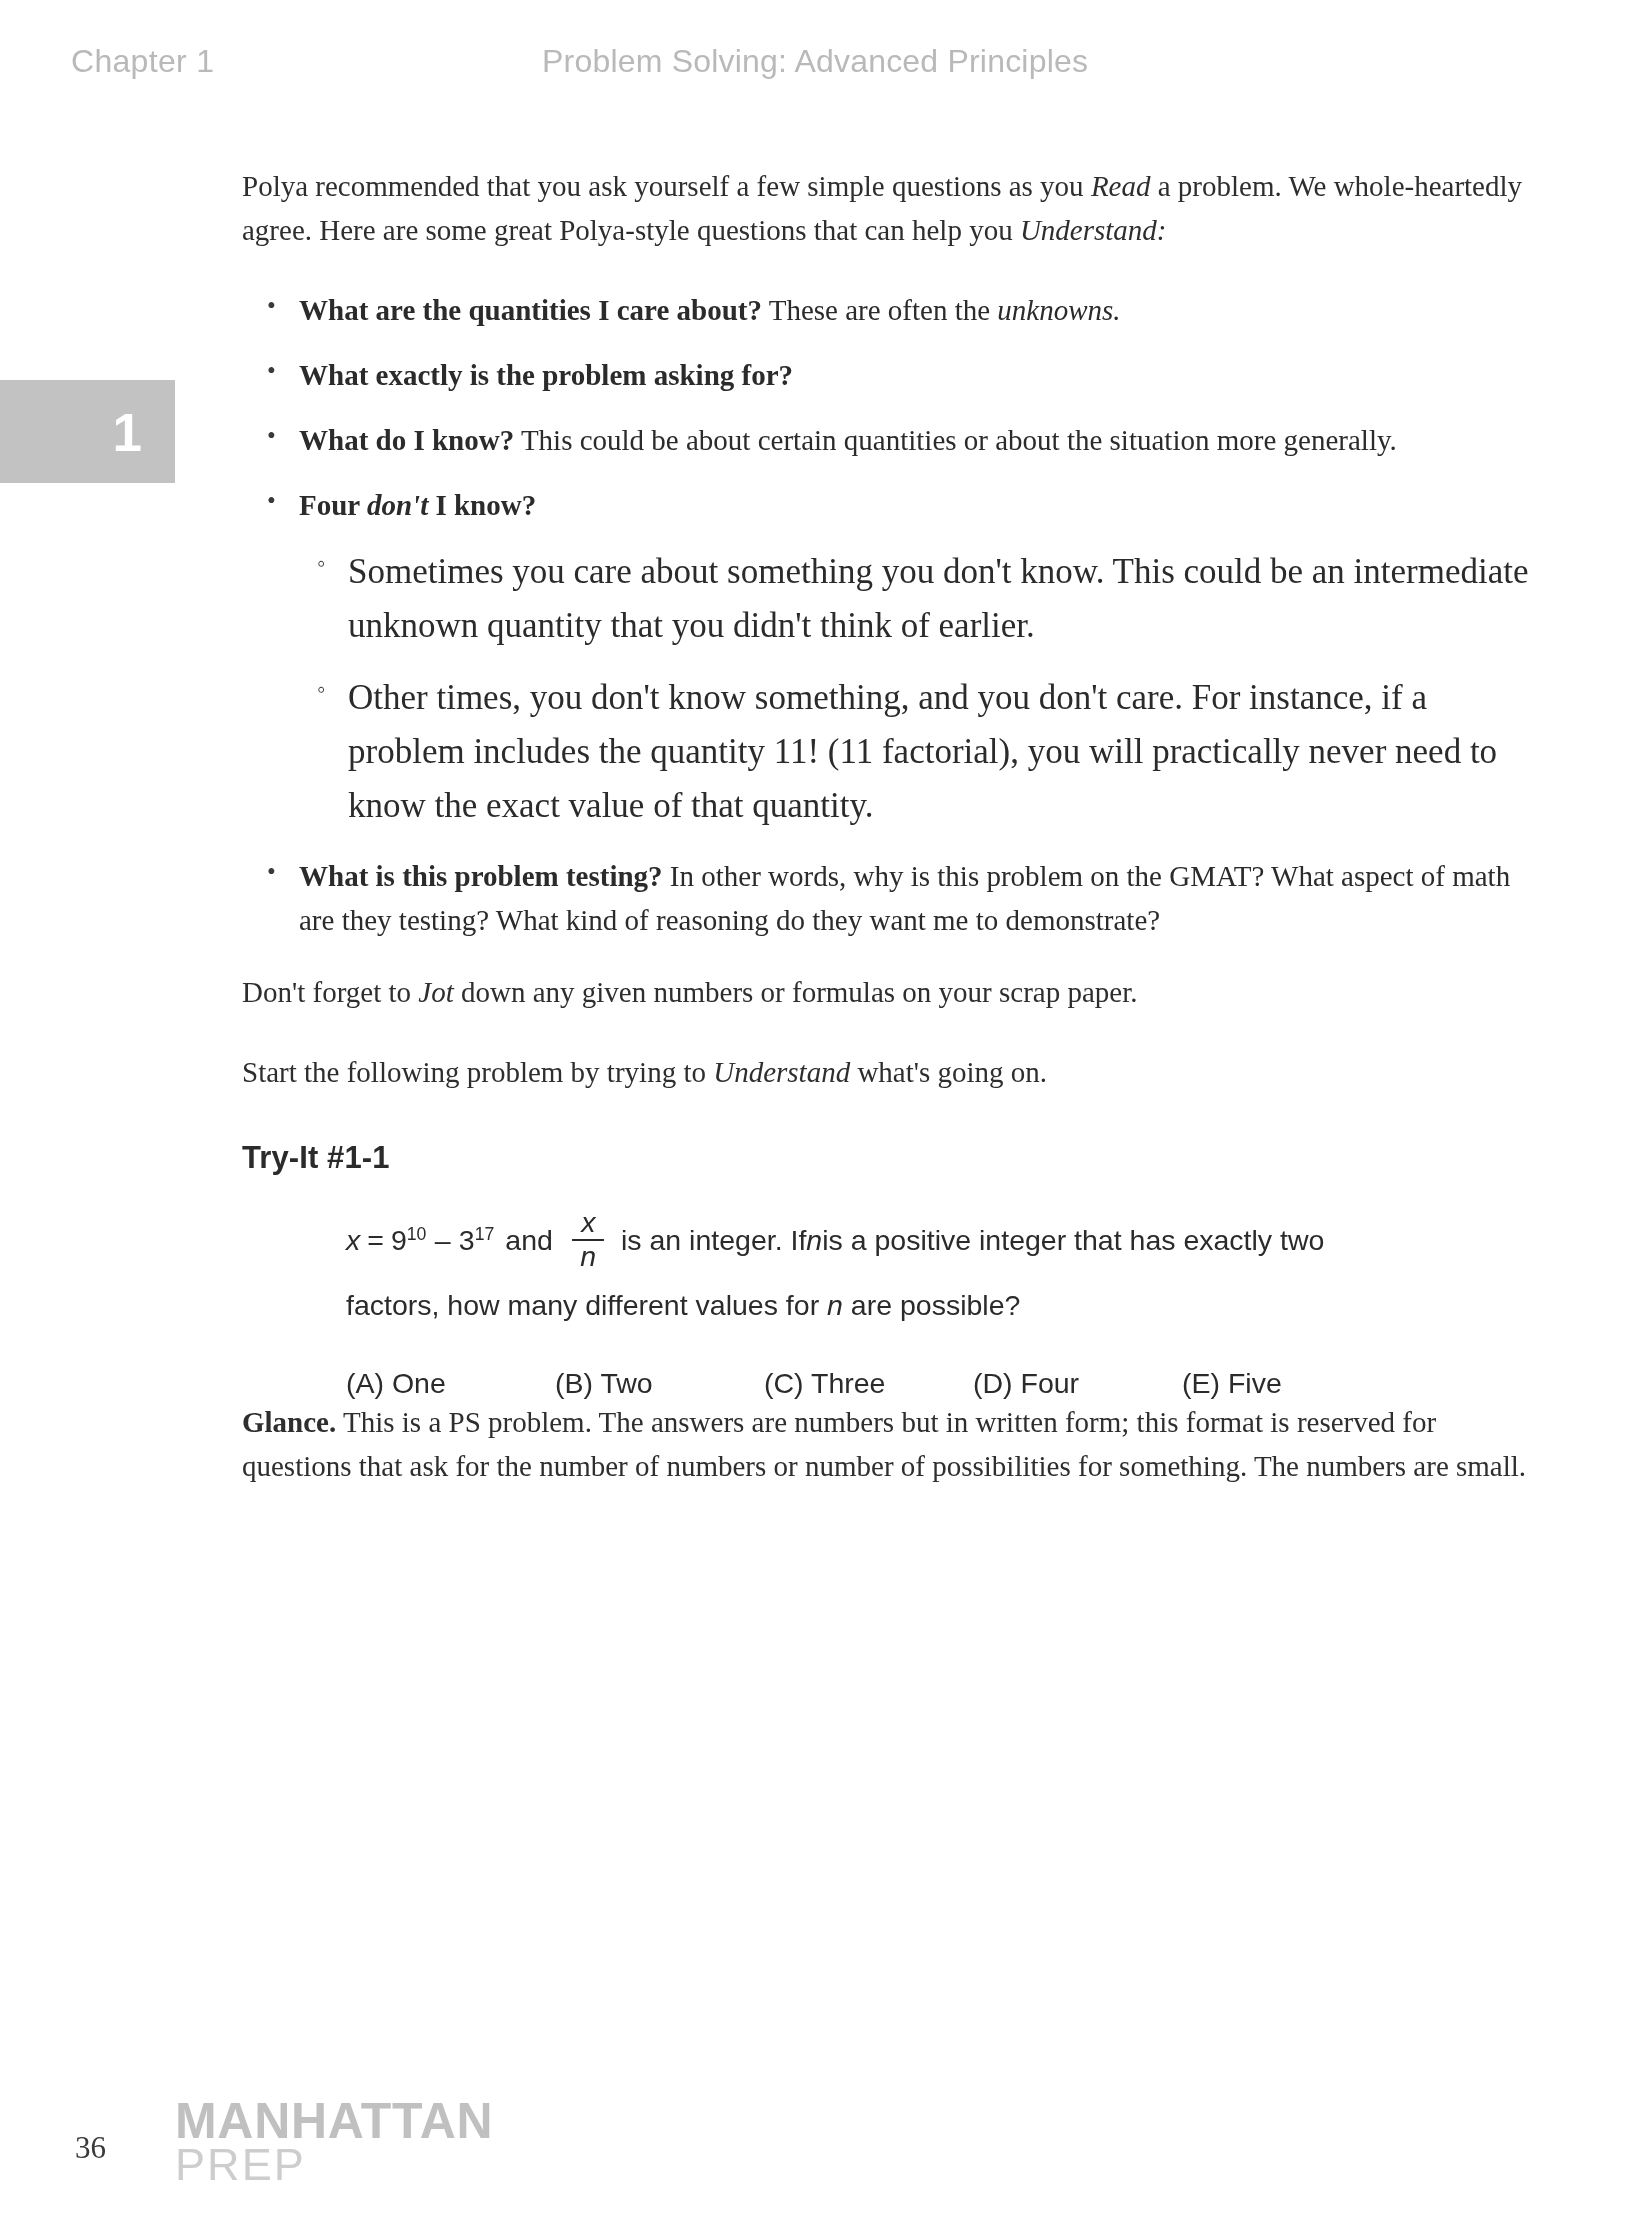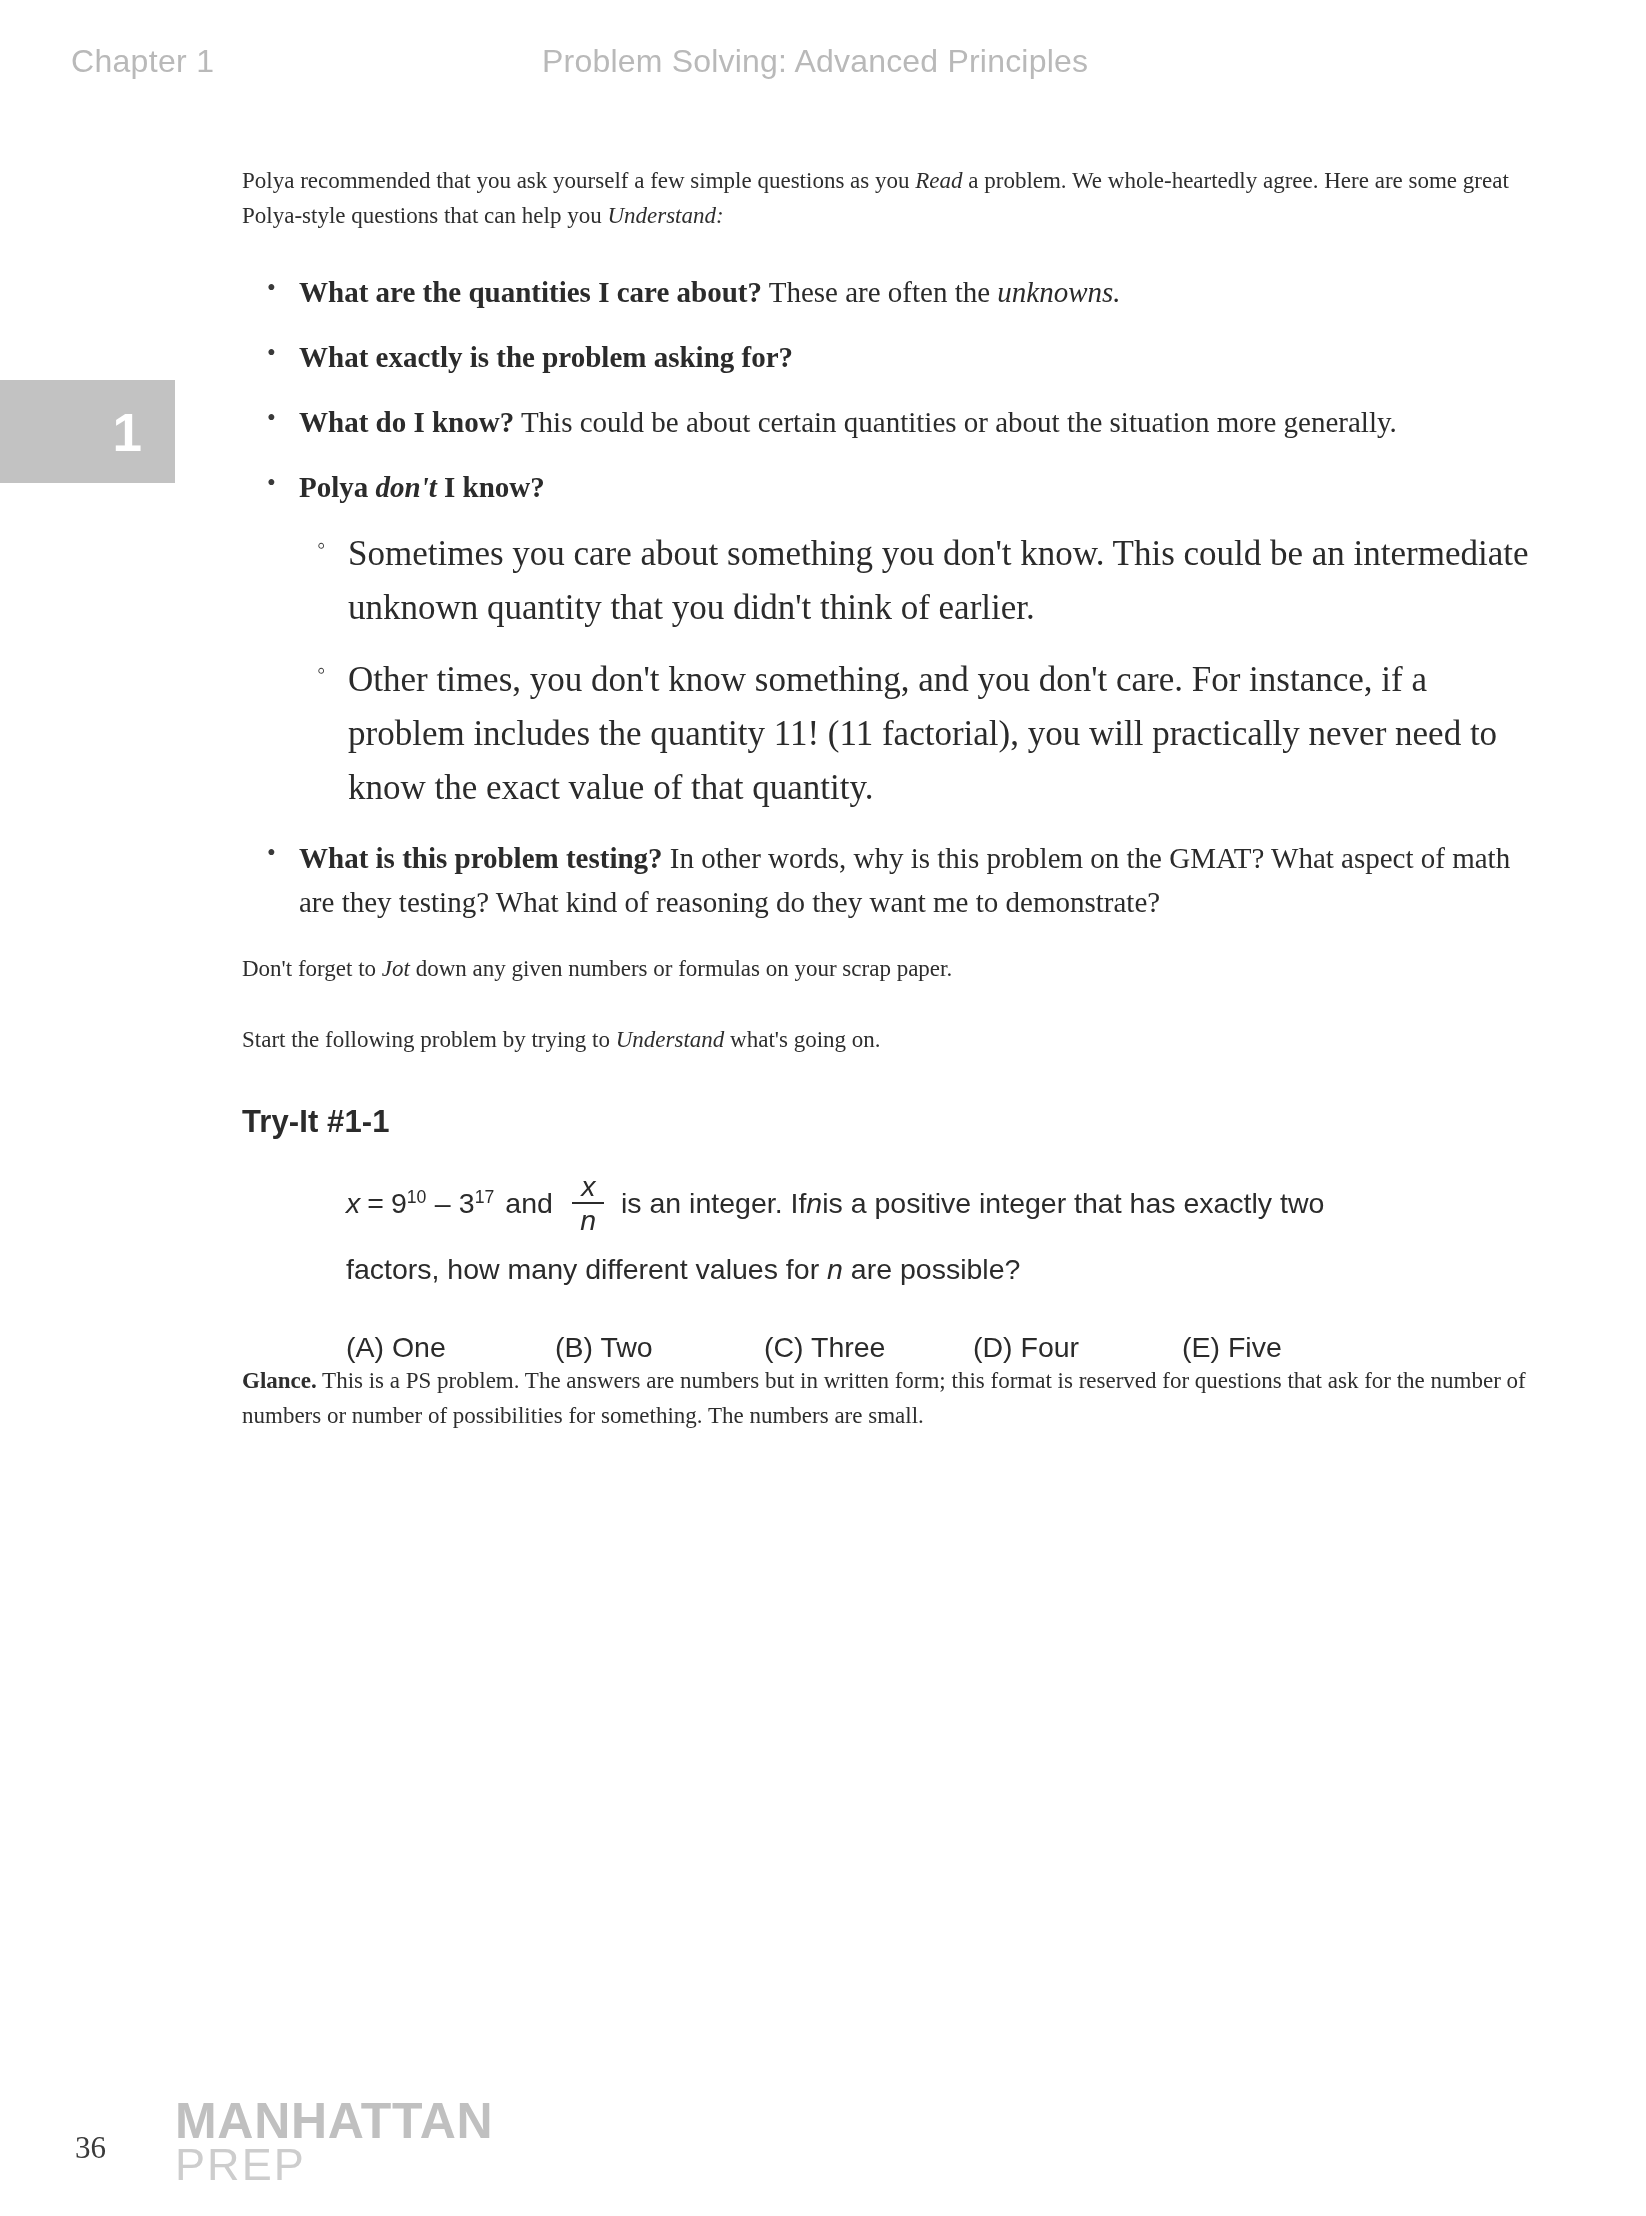--- a/index.html
+++ b/index.html
@@ -70,21 +70,21 @@
 
   
   .content {
     position: absolute;
     left: 242px;
     top: 164px;
     width: 1287px;
   }
   p.body-text {
     margin: 0 0 36px 0;
-    font-size: 23px;
+    font-size: 29px;
     line-height: 1.52;
     text-align: left;
     color: #2e2e2e;
   }
   .it { font-style: italic; }
   .bd { font-weight: 700; }
 
   
   .bullets {
     margin: 25px 0 28px 0;
@@ -246,21 +246,21 @@
   <p class="body-text"><span>Polya recommended that you ask yourself a few simple questions as you </span><span class="it">Read</span><span> a problem. We whole-heartedly agree. Here are some great Polya-style questions that can help you </span><span class="it">Understand:</span></p>
 
   <ul class="bullets">
 
     <li><span class="bd">What are the quantities I care about?</span><span> These are often the </span><span class="it">unknowns.</span></li>
 
     <li><span class="bd">What exactly is the problem asking for?</span><span></span></li>
 
     <li><span class="bd">What do I know?</span><span> This could be about certain quantities or about the situation more generally.</span></li>
 
-    <li><span class="bd">Polya </span><span class="bd it">don't</span><span class="bd"> I know?</span>
+    <li><span class="bd">Four </span><span class="bd it">don't</span><span class="bd"> I know?</span>
       <ul class="subbullets">
         <li>Sometimes you care about something you don't know. This could be an intermediate unknown quantity that you didn't think of earlier.</li>
         <li>Other times, you don't know something, and you don't care. For instance, if a problem includes the quantity 11! (11 factorial), you will practically never need to know the exact value of that quantity.</li>
       </ul>
     </li>
 
     <li><span class="bd">What is this problem testing?</span><span> In other words, why is this problem on the GMAT? What aspect of math are they testing? What kind of reasoning do they want me to demonstrate?</span></li>
 
   </ul>
 

